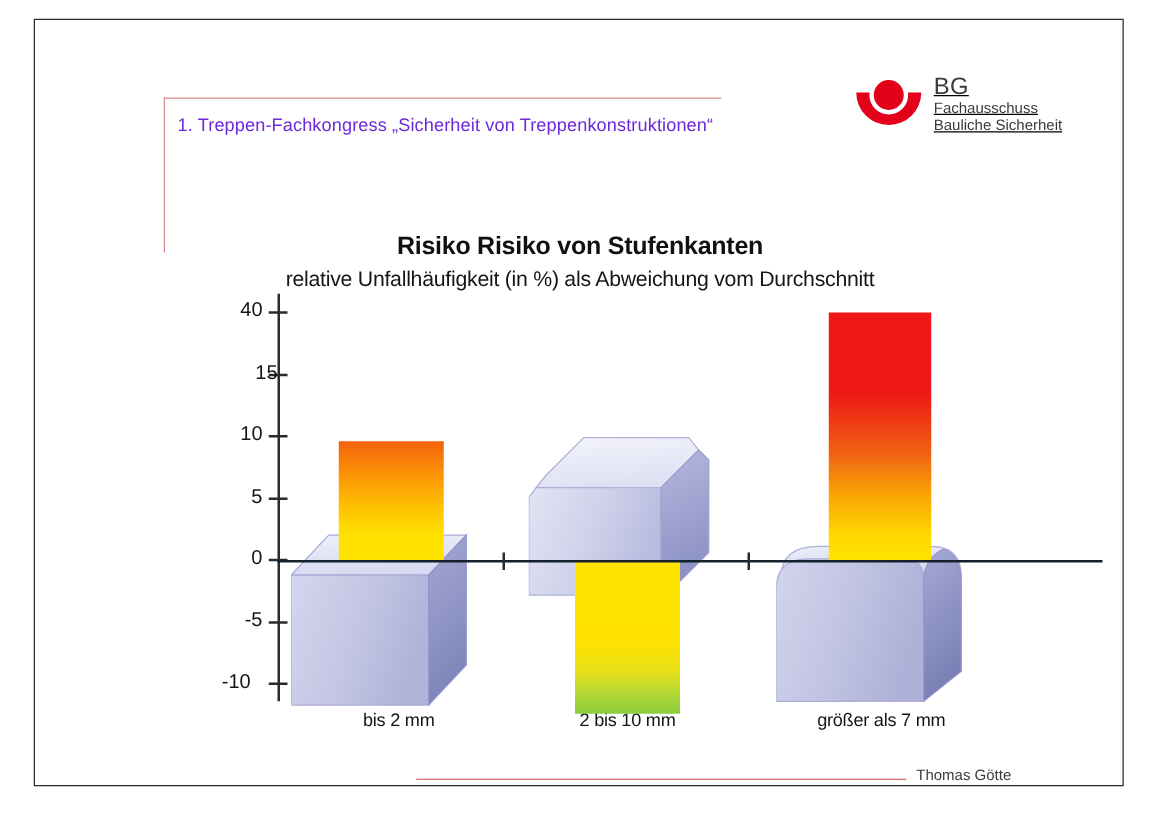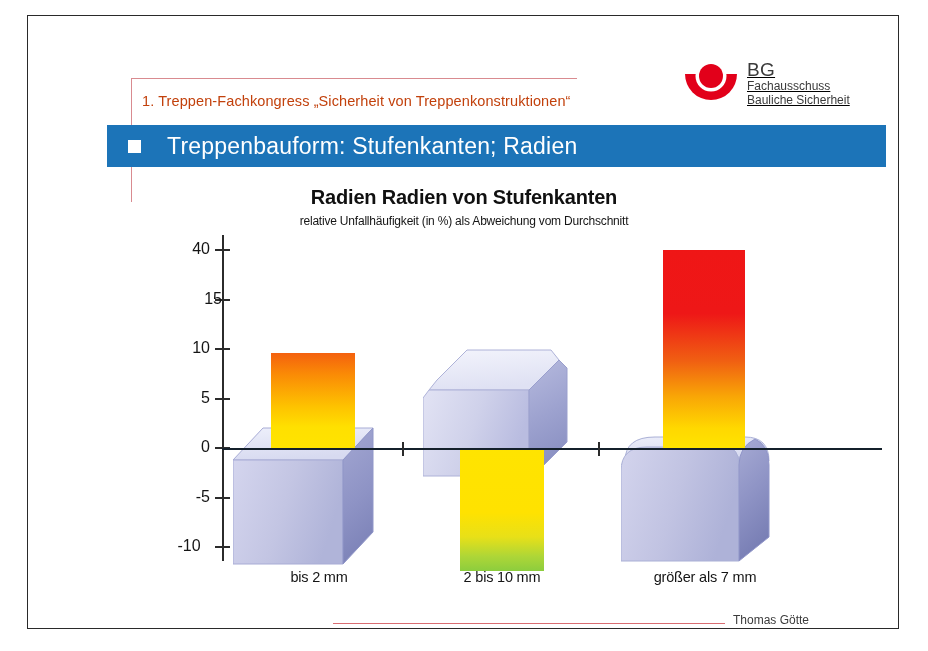--- a/index.html
+++ b/index.html
@@ -42,21 +42,21 @@
     width: 1px;
     height: 124px;
     background: #d98b90;
   }
   .congress-title {
     position: absolute;
     left: 114px;
     top: 77px;
     width: 520px;
     font-size: 14.5px;
-    color: #c2410c;
+    color: #6d28d9;
     letter-spacing: 0.1px;
     white-space: nowrap;
   }
 
   
   .logo-wrap {
     position: absolute;
     left: 657px;
     top: 44px;
     width: 210px;
@@ -151,21 +151,21 @@
     font-weight: bold;
     color: #101010;
     letter-spacing: -0.2px;
   }
   .chart-subtitle {
     position: absolute;
     left: 0;
     top: 198px;
     width: 872px;
     text-align: center;
-    font-size: 12px;
+    font-size: 17px;
     color: #151515;
     letter-spacing: -0.2px;
   }
 
   
   .plot {
     position: absolute;
     left: 0;
     top: 0;
     width: 872px;
@@ -280,28 +280,24 @@
       <div class="logo-bowl"></div>
       <div class="logo-dot"></div>
     </div>
     <div class="logo-text">
       <div class="logo-bg">BG</div>
       <div class="logo-sub">Fachausschuss</div>
       <div class="logo-sub">Bauliche Sicherheit</div>
     </div>
   </div>
 
-  <div class="title-bar">
-    <div class="title-bullet"></div>
-    <div class="title-text">Treppenbauform: Stufenkanten; Radien</div>
-  </div>
 
   <div class="chart">
 
-    <div class="chart-title">Radien Radien von Stufenkanten</div>
+    <div class="chart-title">Risiko Risiko von Stufenkanten</div>
     <div class="chart-subtitle">relative Unfallhäufigkeit (in %) als Abweichung vom Durchschnitt</div>
 
     <div class="plot">
 
       <div class="y-axis"></div>
 
       <div class="tick" style="top: 233px;"></div>
       <div class="tick" style="top: 282.5px;"></div>
       <div class="tick" style="top: 332px;"></div>
       <div class="tick" style="top: 381.5px;"></div>

